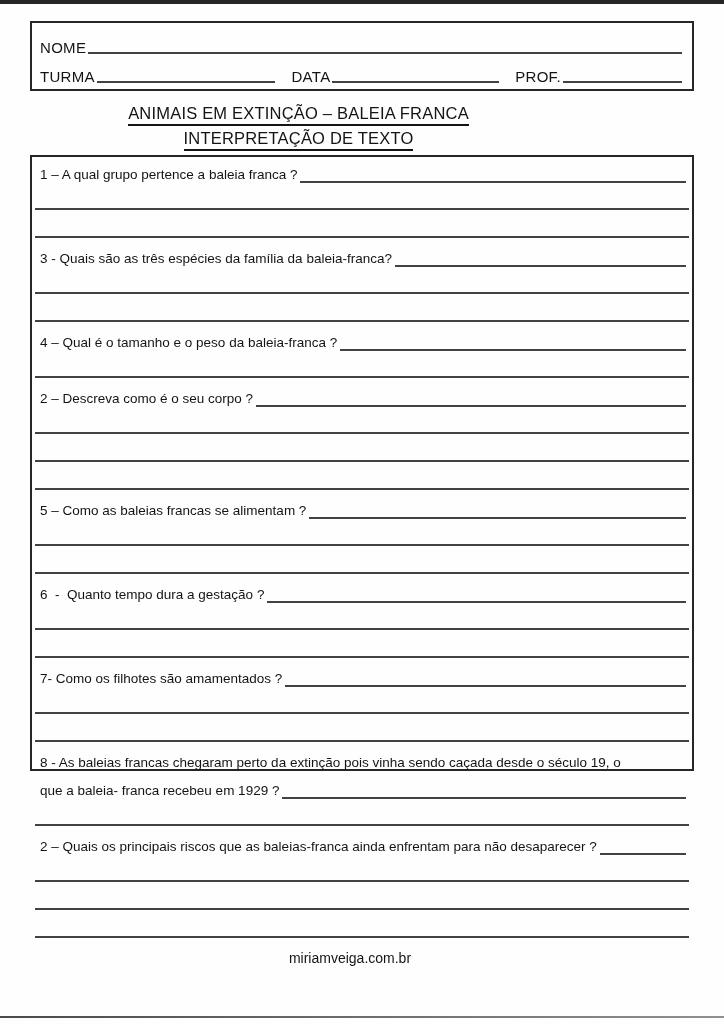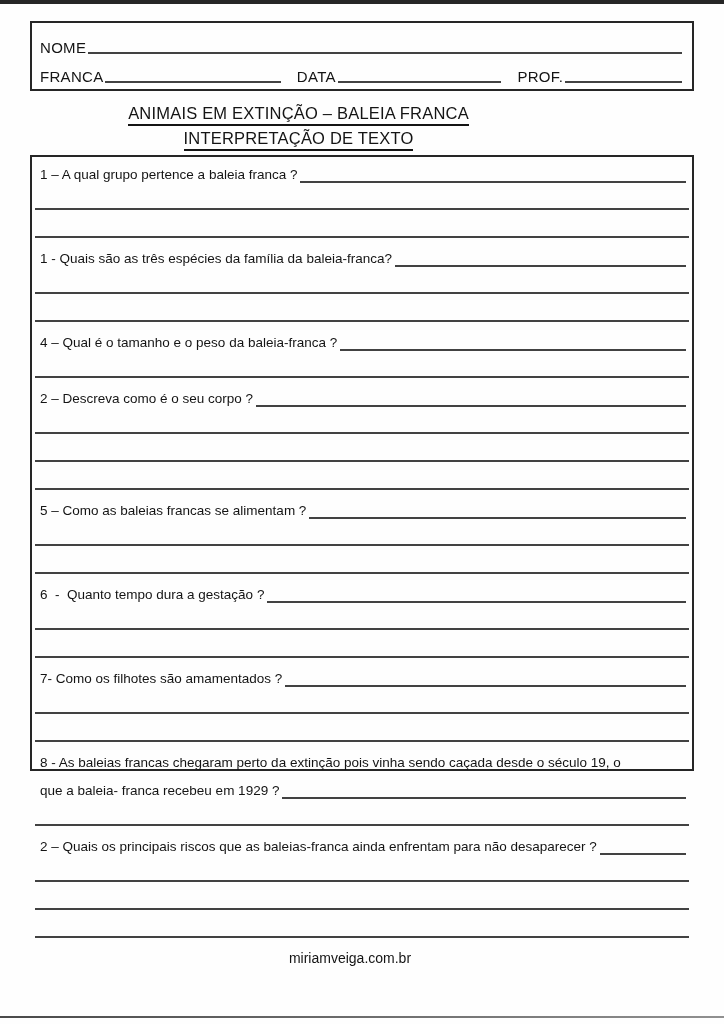--- a/index.html
+++ b/index.html
@@ -64,21 +64,21 @@
 <div class="page">
 
   <div class="scan-top"></div>
 
   <div class="header-box">
     <div class="hrow">
       <span class="hlabel">NOME</span>
       <span class="wline"></span>
     </div>
     <div class="hrow">
-      <span class="hlabel">FRANCA</span>
+      <span class="hlabel">TURMA</span>
       <span class="wline w-turma"></span>
       <span class="hlabel mid">DATA</span>
       <span class="wline w-data"></span>
       <span class="hlabel mid">PROF.</span>
       <span class="wline w-prof"></span>
     </div>
   </div>
 
   <div class="title-wrap">
     <div class="title-row"><span class="title-line">ANIMAIS EM EXTINÇÃO – BALEIA FRANCA</span></div>
@@ -90,21 +90,21 @@
         <span class="qtext">1 – A qual grupo pertence a baleia franca ?</span>
         <span class="fill"></span>
       </div>
       <div class="row">
         <div class="line-full"></div>
       </div>
       <div class="row">
         <div class="line-full"></div>
       </div>
       <div class="row qrow">
-        <span class="qtext">1 - Quais são as três espécies da família da baleia-franca?</span>
+        <span class="qtext">3 - Quais são as três espécies da família da baleia-franca?</span>
         <span class="fill"></span>
       </div>
       <div class="row">
         <div class="line-full"></div>
       </div>
       <div class="row">
         <div class="line-full"></div>
       </div>
       <div class="row qrow">
         <span class="qtext">4 – Qual é o tamanho e o peso da baleia-franca ?</span>

